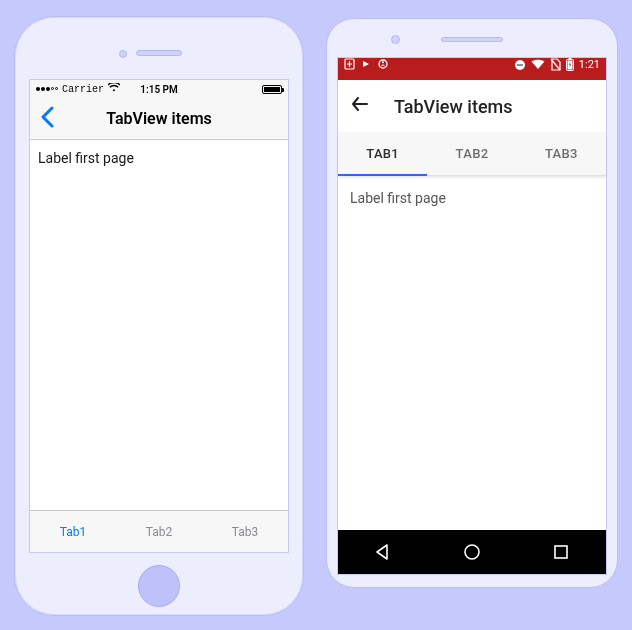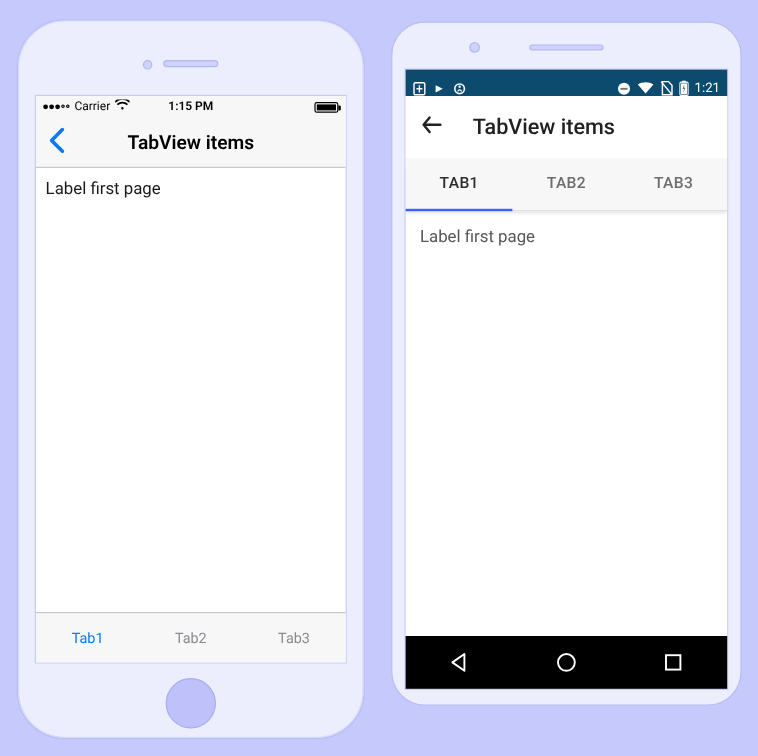--- a/index.html
+++ b/index.html
@@ -71,21 +71,21 @@
   .ios-status {
     height: 18px;
     background: #f7f7f8;
     display: flex;
     align-items: center;
     font-size: 10px;
     color: #000;
     padding: 0 6px;
     position: relative;
   }
-  .ios-status .carrier { display: flex; align-items: center; gap: 4px; }
+  .ios-status .carrier { display: flex; align-items: center; gap: 4px; font-family: Liberation Mono, monospace; }
   .ios-signal { display: flex; gap: 1px; }
   .ios-signal i {
     width: 4px; height: 4px; border-radius: 50%;
     background: #000; display: inline-block;
   }
   .ios-signal i.off { background: none; border: 1px solid #000; width:3px;height:3px;}
   .ios-status .time {
     position: absolute; left: 50%; transform: translateX(-50%);
     font-weight: 600;
   }
@@ -156,22 +156,22 @@
   }
   .android .screen {
     position: absolute;
     top: 38px; left: 10px; right: 10px; bottom: 12px;
     background: #fff;
     border: 1px solid #c8caf6;
     display: flex; flex-direction: column;
   }
   
   .and-status {
-    height: 22px; background: #0c4a6e; color: #fff;
-    display: flex; align-items: flex-end; padding: 0 6px;
+    height: 22px; background: #b91c1c; color: #fff;
+    display: flex; align-items: flex-start; padding: 0 6px;
     font-size: 11px;
   }
   .and-status .l { display: flex; gap: 5px; }
   .and-status .r { margin-left: auto; display: flex; gap: 5px; align-items:center;}
   .and-status svg { display:block; }
 
   
   .and-nav {
     height: 52px; background: #fff; display: flex; align-items: center;
     padding: 0 12px; gap: 24px;

